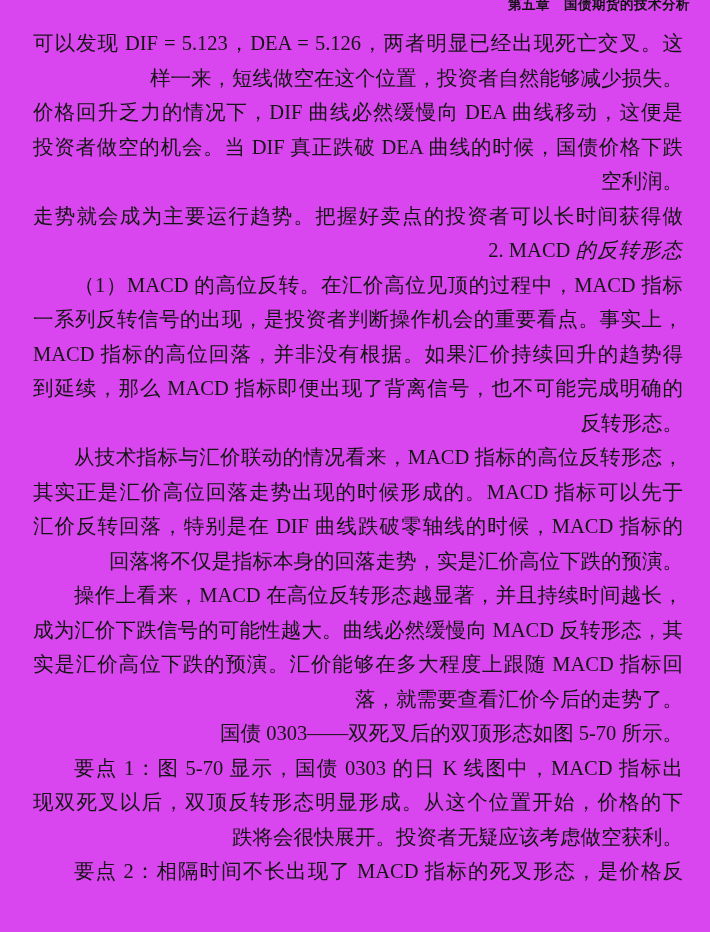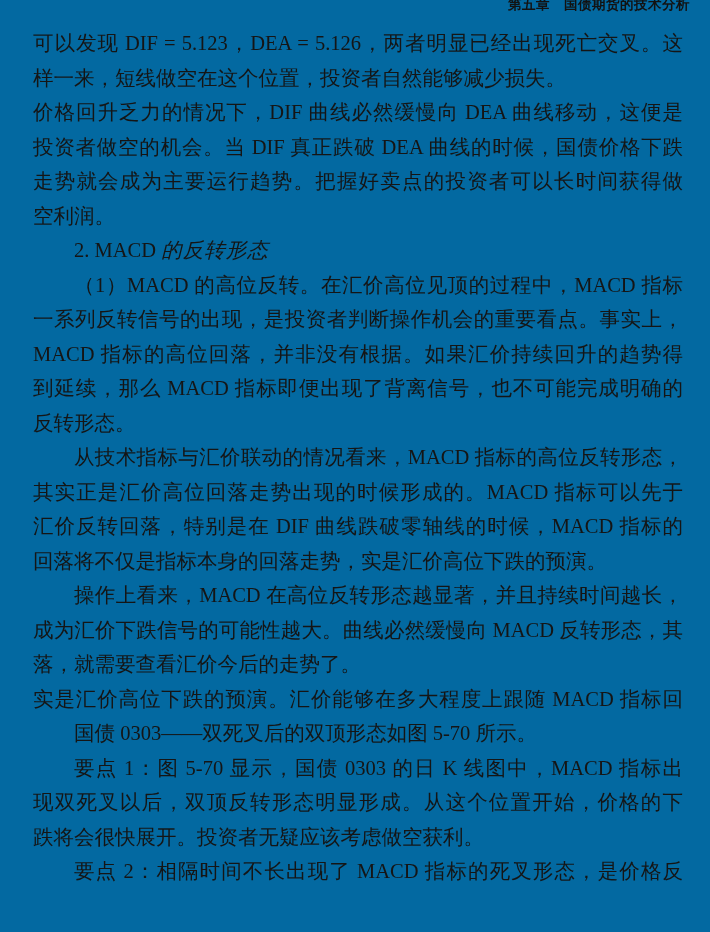--- a/index.html
+++ b/index.html
@@ -31,67 +31,68 @@
     font-size: 20.5px;
     color: #151515;
   }
   .para { margin: 0; padding: 0; }
   .line {
     height: 34.5px;
     line-height: 34.5px;
     overflow: hidden;
     white-space: normal;
     color: #151515;
+    text-align: right;
   }
   
   .jl { text-align: justify; text-align-last: justify; }
   .ind { padding-left: 41px; }
   .heading .h-kaiti {
     font-style: italic;           
     letter-spacing: 1px;
   }
   .heading .h-latin { font-style: normal; }
 </style>
 </head>
 <body>
 
-<div class="page" style="background: #0369a1; color: rgb(21, 21, 21);">
+<div class="page" style="background: #d946ef; color: rgb(21, 21, 21);">
   <div class="running-header">第五章　国债期货的技术分析</div>
   <div class="doc-body" id="doc-body">
       <div class="para">
         <div class="line jl">可以发现 DIF = 5.123，DEA = 5.126，两者明显已经出现死亡交叉。这</div>
         <div class="line">样一来，短线做空在这个位置，投资者自然能够减少损失。</div>
       </div>
       <div class="para">
         <div class="line jl">价格回升乏力的情况下，DIF 曲线必然缓慢向 DEA 曲线移动，这便是</div>
         <div class="line jl">投资者做空的机会。当 DIF 真正跌破 DEA 曲线的时候，国债价格下跌</div>
+        <div class="line">空利润。</div>
         <div class="line jl">走势就会成为主要运行趋势。把握好卖点的投资者可以长时间获得做</div>
-        <div class="line">空利润。</div>
       </div>
       <div class="para heading">
         <div class="line ind"><span class="h-latin">2. MACD </span><span class="h-kaiti">的反转形态</span></div>
       </div>
       <div class="para">
         <div class="line jl ind">（1）MACD 的高位反转。在汇价高位见顶的过程中，MACD 指标</div>
         <div class="line jl">一系列反转信号的出现，是投资者判断操作机会的重要看点。事实上，</div>
         <div class="line jl">MACD 指标的高位回落，并非没有根据。如果汇价持续回升的趋势得</div>
         <div class="line jl">到延续，那么 MACD 指标即便出现了背离信号，也不可能完成明确的</div>
         <div class="line">反转形态。</div>
       </div>
       <div class="para">
         <div class="line jl ind">从技术指标与汇价联动的情况看来，MACD 指标的高位反转形态，</div>
         <div class="line jl">其实正是汇价高位回落走势出现的时候形成的。MACD 指标可以先于</div>
         <div class="line jl">汇价反转回落，特别是在 DIF 曲线跌破零轴线的时候，MACD 指标的</div>
         <div class="line">回落将不仅是指标本身的回落走势，实是汇价高位下跌的预演。</div>
       </div>
       <div class="para">
         <div class="line jl ind">操作上看来，MACD 在高位反转形态越显著，并且持续时间越长，</div>
         <div class="line jl">成为汇价下跌信号的可能性越大。曲线必然缓慢向 MACD 反转形态，其</div>
+        <div class="line jl">实是汇价高位下跌的预演。汇价能够在多大程度上跟随 MACD 指标回</div>
         <div class="line">落，就需要查看汇价今后的走势了。</div>
-        <div class="line jl">实是汇价高位下跌的预演。汇价能够在多大程度上跟随 MACD 指标回</div>
       </div>
       <div class="para">
         <div class="line ind">国债 0303——双死叉后的双顶形态如图 5-70 所示。</div>
       </div>
       <div class="para">
         <div class="line jl ind">要点 1：图 5-70 显示，国债 0303 的日 K 线图中，MACD 指标出</div>
         <div class="line jl">现双死叉以后，双顶反转形态明显形成。从这个位置开始，价格的下</div>
         <div class="line">跌将会很快展开。投资者无疑应该考虑做空获利。</div>
       </div>
       <div class="para">

